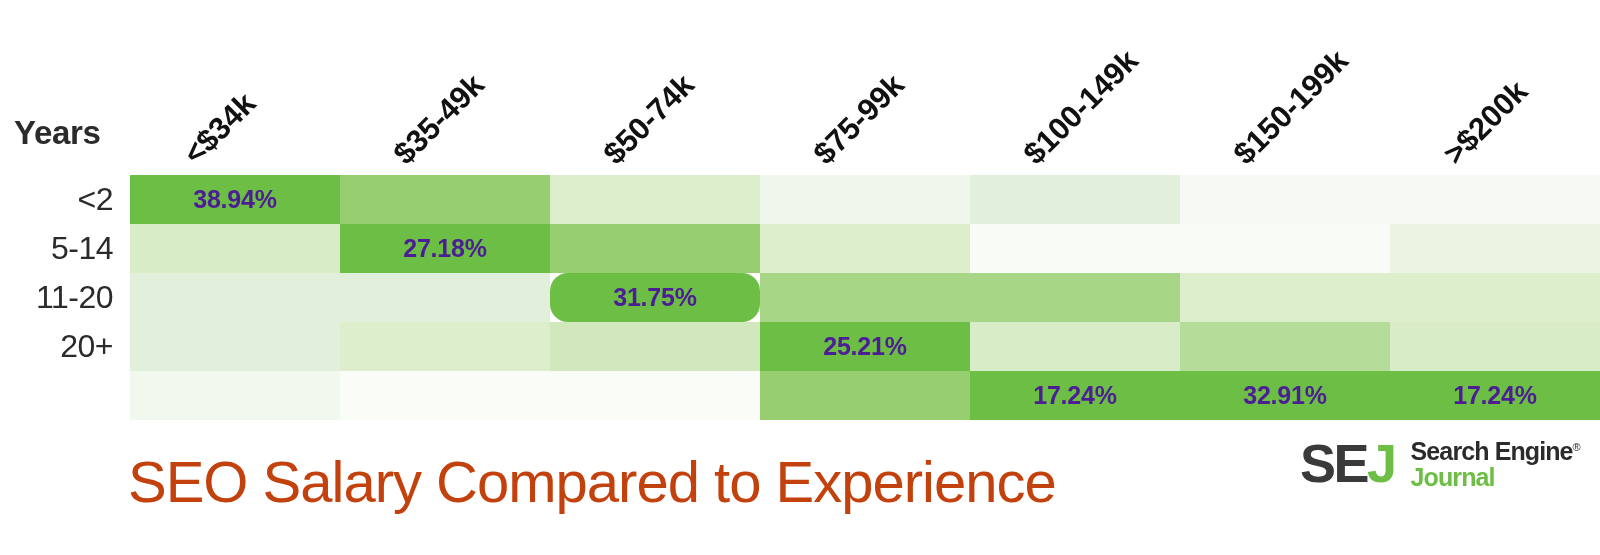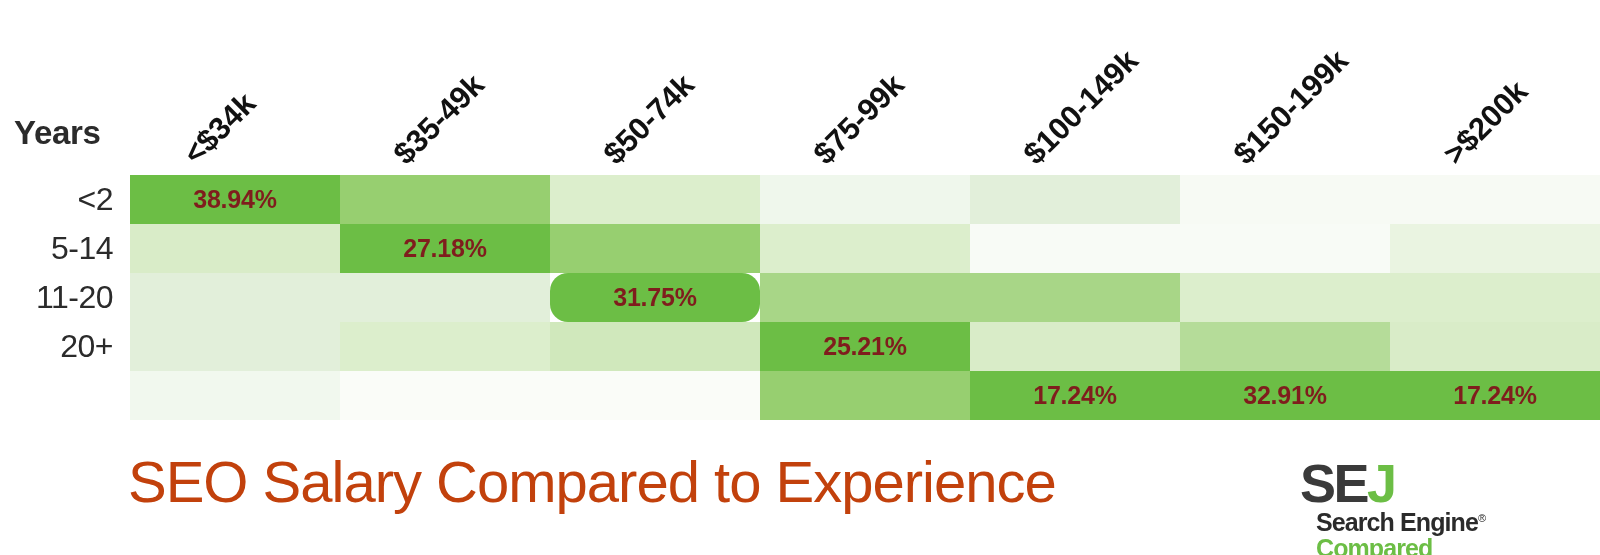--- a/index.html
+++ b/index.html
@@ -84,45 +84,44 @@
   }
   .cell {
     position: relative;
     display: flex;
     align-items: center;
     justify-content: center;
   }
   .cell-value {
     font-size: 25px;
     font-weight: 700;
-    color: #7f1d1d;
+    color: #4c1d95;
     letter-spacing: -0.2px;
   }
 
   
   #chart-title {
     position: absolute;
     left: 128px;
     top: 448px;
     font-size: 58px;
     font-weight: 400;
     color: #c2410c;
     letter-spacing: -1px;
     white-space: nowrap;
   }
 
   
   #sej-logo {
     position: absolute;
     left: 1300px;
-    top: 456px;
+    top: 432px;
     display: flex;
-    align-items: flex-start;
+    align-items: flex-end;
     height: 58px;
-    flex-direction: column;
   }
   .sej-mark {
     font-size: 54px;
     font-weight: 700;
     letter-spacing: -2.5px;
     line-height: 1;
   }
   .sej-se { color: #3a3a3a; }
   .sej-j  { color: #6cbe45; }
   .sej-words {
@@ -226,17 +225,17 @@
         <span class="cell-value">17.24%</span>
       </div>
     </div>
 
   <div id="chart-title">SEO Salary Compared to Experience</div>
 
   <div id="sej-logo">
     <span class="sej-mark"><span class="sej-se">SE</span><span class="sej-j">J</span></span>
     <span class="sej-words">
       <span class="sej-line1"><span>Search Engine</span><span class="sej-reg">®</span></span>
-      <span class="sej-line2">Compared</span>
+      <span class="sej-line2">Journal</span>
     </span>
   </div>
 
 </div>
 
 </body></html>

